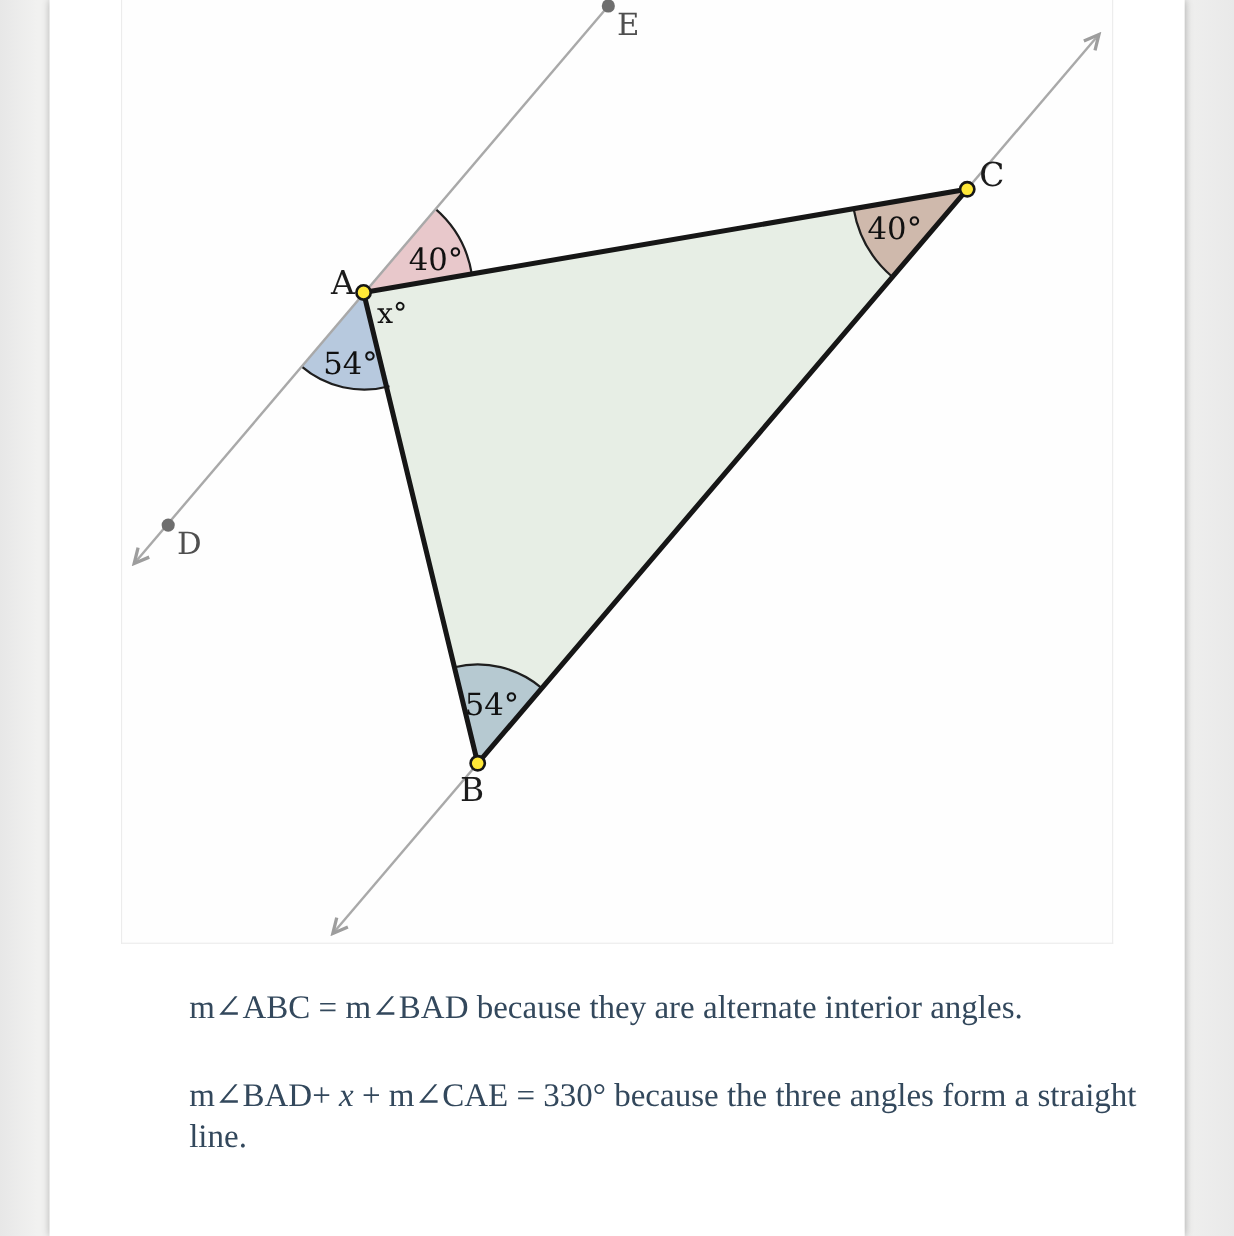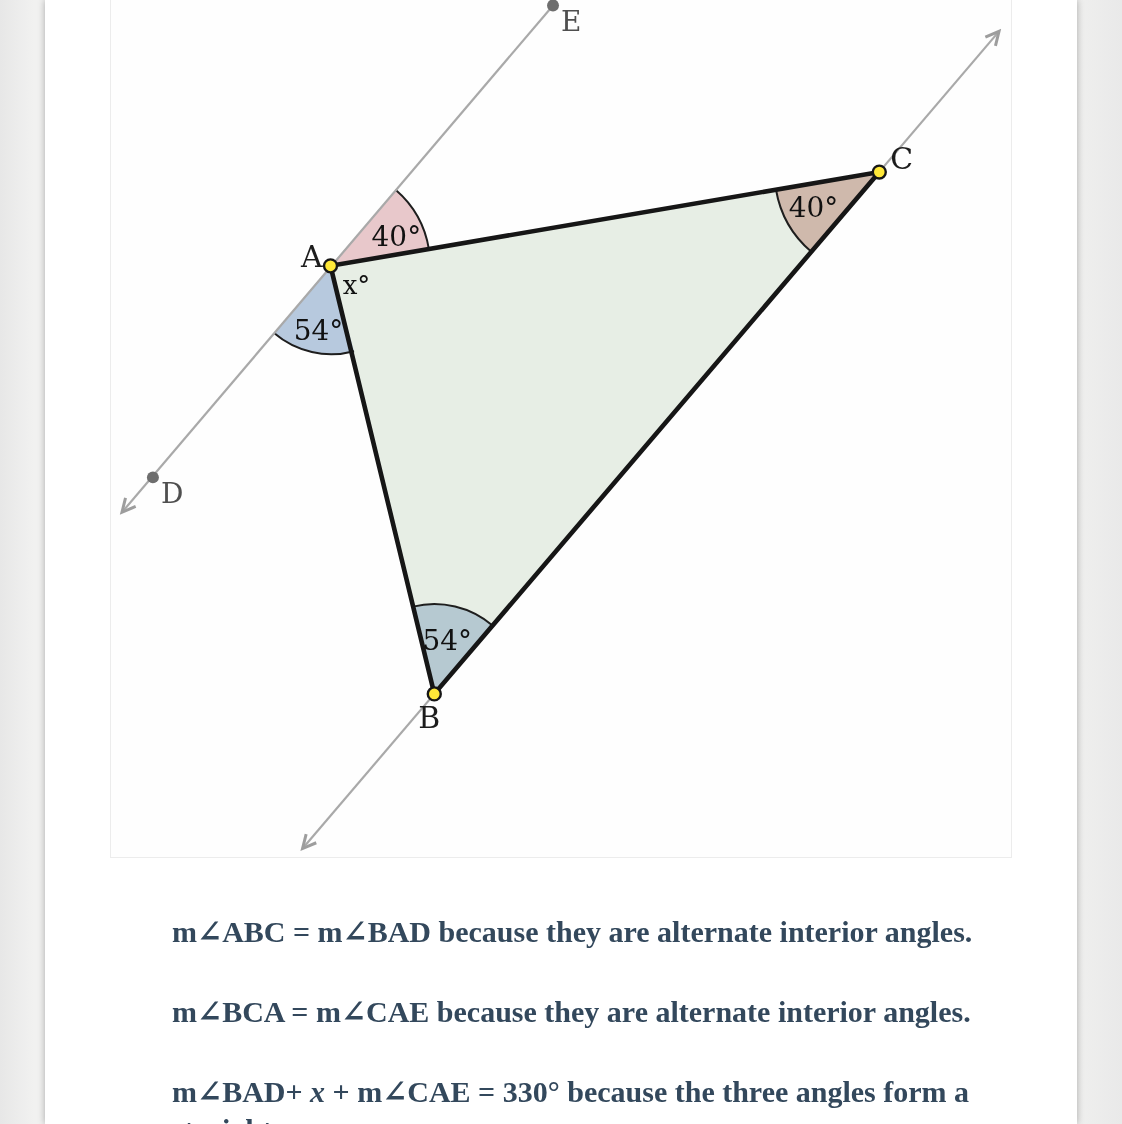--- a/index.html
+++ b/index.html
@@ -47,21 +47,21 @@
 
   .explanation {
     position: absolute;
     left: 127px;
     top: 897px;
     width: 900px;
     color: #33485c;
     font-size: 30px;
     line-height: 38px;
   }
-  .explanation p { margin: 16px 0 42px 0; font-weight: bold; }
+  .explanation p { margin: 0 0 42px 0; }
   .explanation .var { font-style: italic; }
 </style>
 </head>
 <body>
 
 <div class="canvas">
   <div class="page">
 
     <div class="diagram-panel">
       <svg viewBox="110 -6 902 864" xmlns="http://www.w3.org/2000/svg">
@@ -103,18 +103,17 @@
         <text x="396" y="246" text-anchor="middle" class="ang-label">40°</text>
         <text x="318" y="340" text-anchor="middle" class="ang-label">54°</text>
         <text x="356" y="294" text-anchor="middle" class="x-label">x°</text>
         <text x="814" y="217" text-anchor="middle" class="ang-label">40°</text>
         <text x="447" y="651" text-anchor="middle" class="ang-label">54°</text>
       </svg>
     </div>
 
     <div class="explanation">
       <p>m∠ABC = m∠BAD because they are alternate interior angles.</p>
-      <p>m∠BCA = m∠CAE because they are alternate interior angles.</p>
       <p><span>m∠BAD+ </span><span class="var">x</span><span> + m∠CAE = 330° because the three angles form a straight</span><br><span>line.</span></p>
     </div>
 
   </div>
 </div>
 
 </body></html>

